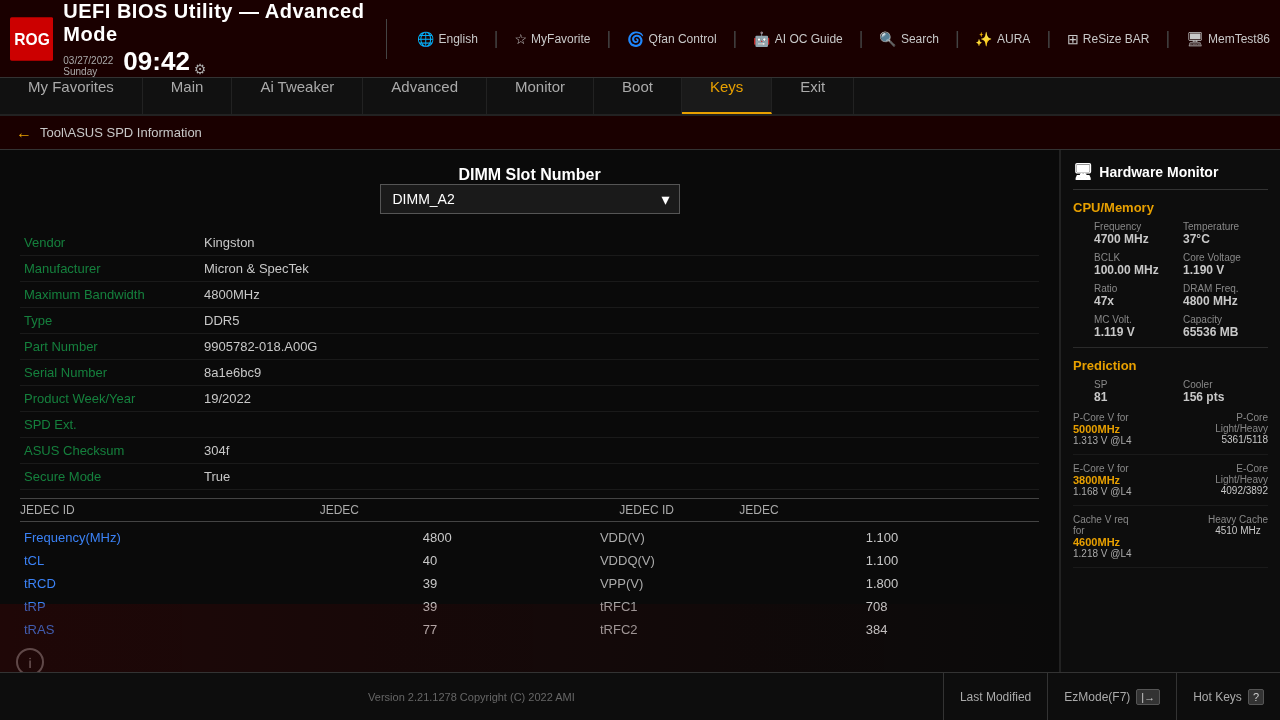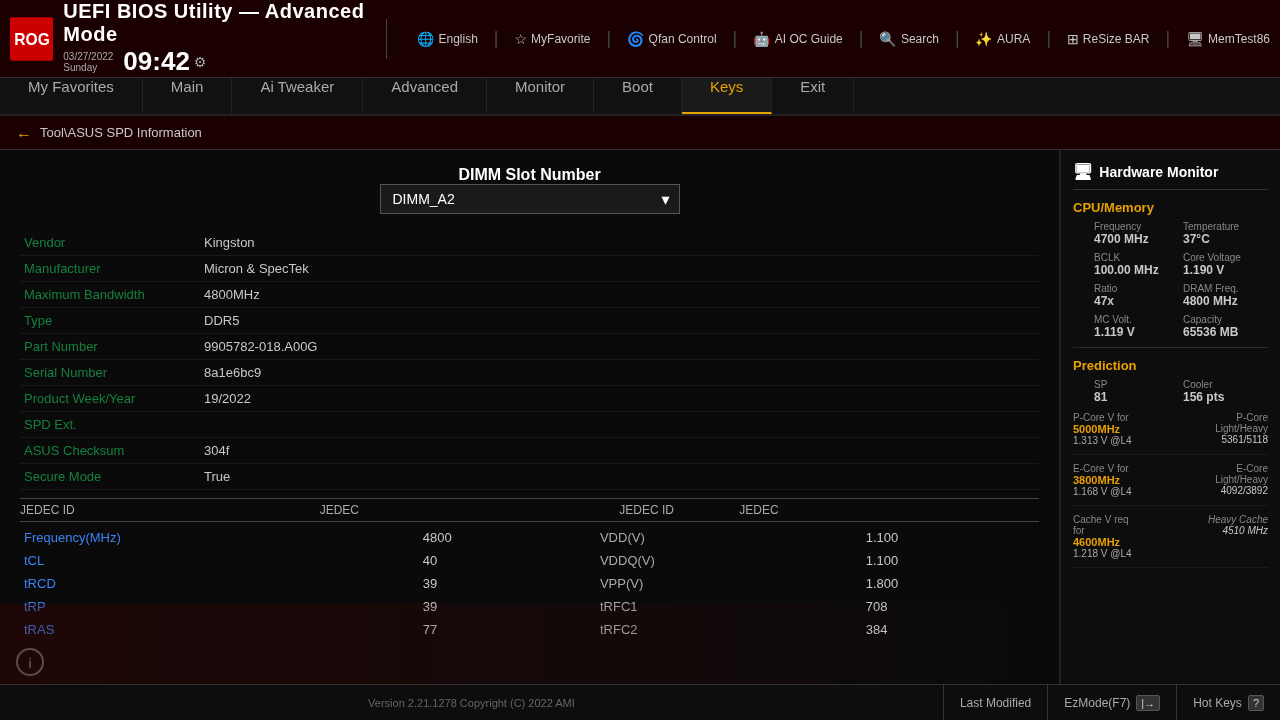--- a/index.html
+++ b/index.html
@@ -38,21 +38,21 @@
       flex-direction: column;
     }
     #app-title {
       color: #fff;
       font-size: 20px;
       font-weight: bold;
       letter-spacing: 0.5px;
     }
     #datetime-area {
       display: flex;
-      align-items: center;
+      align-items: flex-end;
       gap: 4px;
     }
     #time-text {
       color: #fff;
       font-size: 26px;
       font-weight: bold;
     }
     #settings-gear {
       color: #aaa;
       font-size: 14px;
@@ -347,21 +347,21 @@
       color: #aaa;
       font-size: 10px;
     }
 
     
     #footer {
       position: absolute;
       bottom: 0;
       left: 0;
       right: 0;
-      height: 36px;
+      height: 48px;
       background: #0d0d0d;
       border-top: 1px solid #333;
       display: flex;
       align-items: center;
     }
     #footer-version {
       flex: 1;
       text-align: center;
       color: #666;
       font-size: 11px;
@@ -690,21 +690,21 @@
       </div>
     </div>
 
     <div class="pred-block">
       <div class="pred-block-header">
         <div>
           <div class="pred-block-label">Cache V req<br>for</div>
           <div class="pred-freq">4600MHz</div>
           <div class="pred-detail">1.218 V @L4</div>
         </div>
-        <div style="text-align:right;font-style:italic;">
+        <div style="text-align:center;">
           <div class="pred-block-label">Heavy Cache</div>
           <div class="pred-block-val">4510 MHz</div>
         </div>
       </div>
     </div>
   </div>
 </div>
 
 <div id="info-icon">ℹ</div>
 

